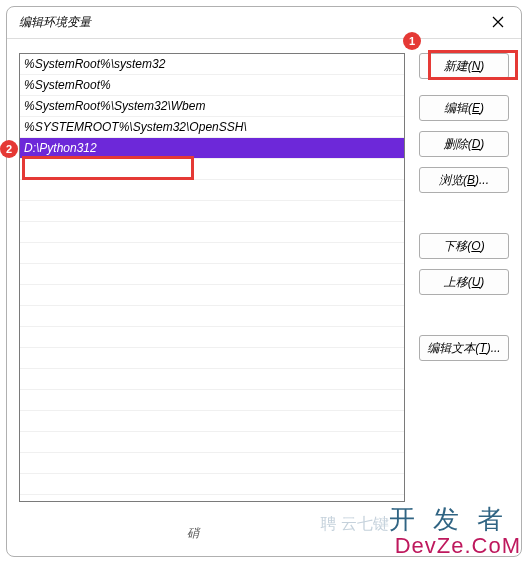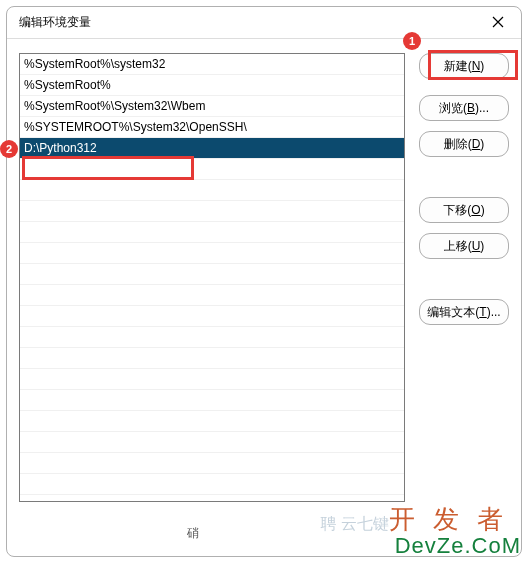--- a/index.html
+++ b/index.html
@@ -16,20 +16,21 @@
   .dialog {
     position: absolute;
     left: 6px; top: 6px;
     width: 516px; height: 551px;
     border: 1px solid #b0b0b0;
     border-radius: 8px;
     background: #fff;
     display: flex;
     flex-direction: column;
     overflow: hidden;
+    font-style: italic;
   }
   .titlebar {
     height: 32px;
     display: flex;
     align-items: center;
     border-bottom: 1px solid #ddd;
     padding: 0 0 0 12px;
   }
   .titlebar-title {
     flex: 1;
@@ -57,32 +58,32 @@
     height: 21px;
     line-height: 21px;
     padding: 0 4px;
     border-bottom: 1px solid #f0f0f0;
     white-space: nowrap;
     overflow: hidden;
     text-overflow: ellipsis;
     font-size: 12px;
   }
   .list-row.selected {
-    background: #0c4a6e;
+    background: #6d28d9;
     color: #fff;
   }
   .buttons {
     width: 90px;
     display: flex;
     flex-direction: column;
   }
   .btn {
     height: 26px;
     border: 1px solid #adadad;
-    border-radius: 11px;
+    border-radius: 3px;
     background: #fdfdfd;
     font-size: 12px;
     text-align: center;
     line-height: 24px;
     margin-bottom: 10px;
     cursor: default;
   }
   .btn .accel { text-decoration: underline; }
   .gap-lg { height: 30px; }
   .footer {
@@ -120,29 +121,29 @@
   
   .watermark {
     position: absolute;
     right: 8px; bottom: 6px;
     text-align: right;
     pointer-events: none;
     z-index: 40;
   }
   .wm1 {
     font-size: 26px;
-    color: #c2410c;
+    color: #0c4a6e;
     letter-spacing: 18px;
     font-weight: 300;
     opacity: 0.85;
     text-align: center;
   }
   .wm2 {
     font-size: 22px;
-    color: #15803d;
+    color: #be185d;
     font-family: Arial, sans-serif;
     letter-spacing: 1px;
     margin-top: -4px;
   }
   .wm3 {
     position: absolute;
     right: 140px;
     bottom: 30px;
     font-size: 16px;
     color: #bfcdd8;
@@ -190,24 +191,27 @@
         <div class="list-row"></div>
         <div class="list-row"></div>
       </div>
 
     <div class="buttons">
       <div class="btn">
         <span>新建</span>(<span class="accel">N</span>)
       </div>
       <div style="height:6px"></div>
       <div class="btn">
+        <span>编辑</span>(<span class="accel">E</span>)
+      </div>
+      <div class="btn">
+        <span>删除</span>(<span class="accel">D</span>)
+      </div>
+      <div class="btn">
         <span>浏览</span>(<span class="accel">B</span>)<span>...</span>
-      </div>
-      <div class="btn">
-        <span>删除</span>(<span class="accel">D</span>)
       </div>
       <div class="gap-lg"></div>
       <div class="btn">
         <span>下移</span>(<span class="accel">O</span>)
       </div>
       <div class="btn">
         <span>上移</span>(<span class="accel">U</span>)
       </div>
       <div class="gap-lg"></div>
       <div class="btn">

